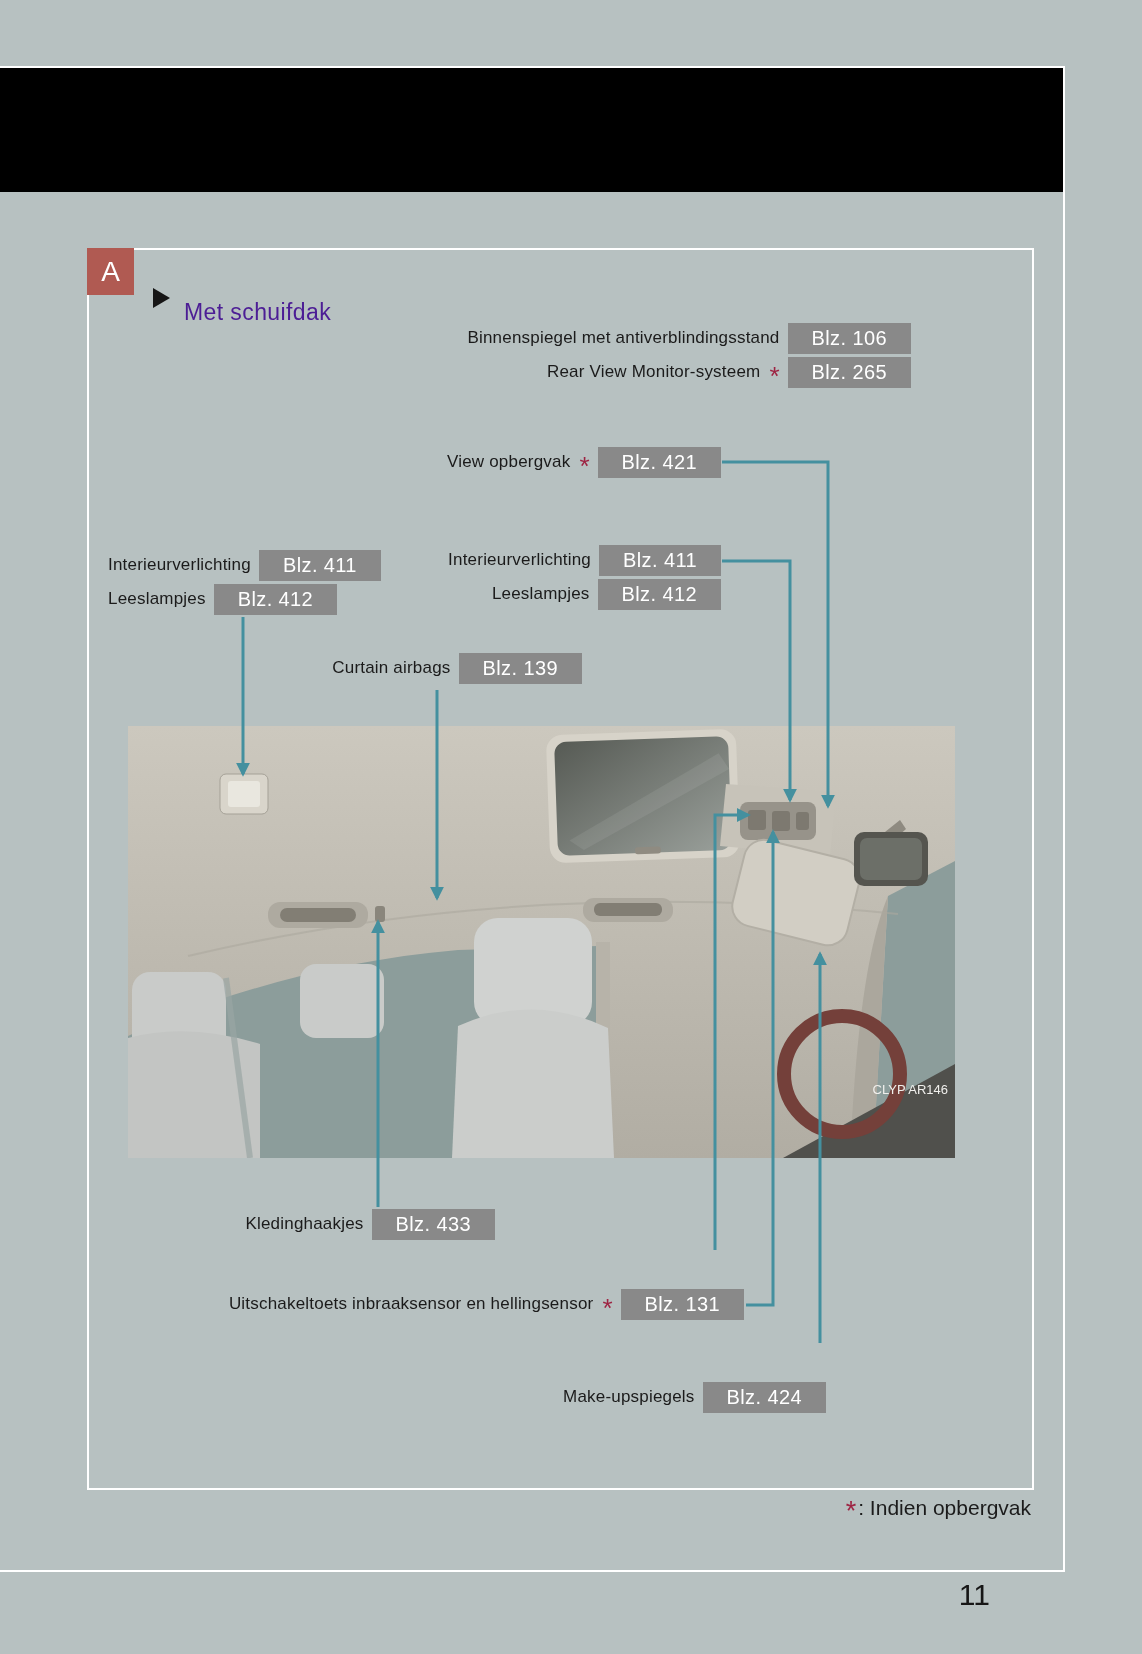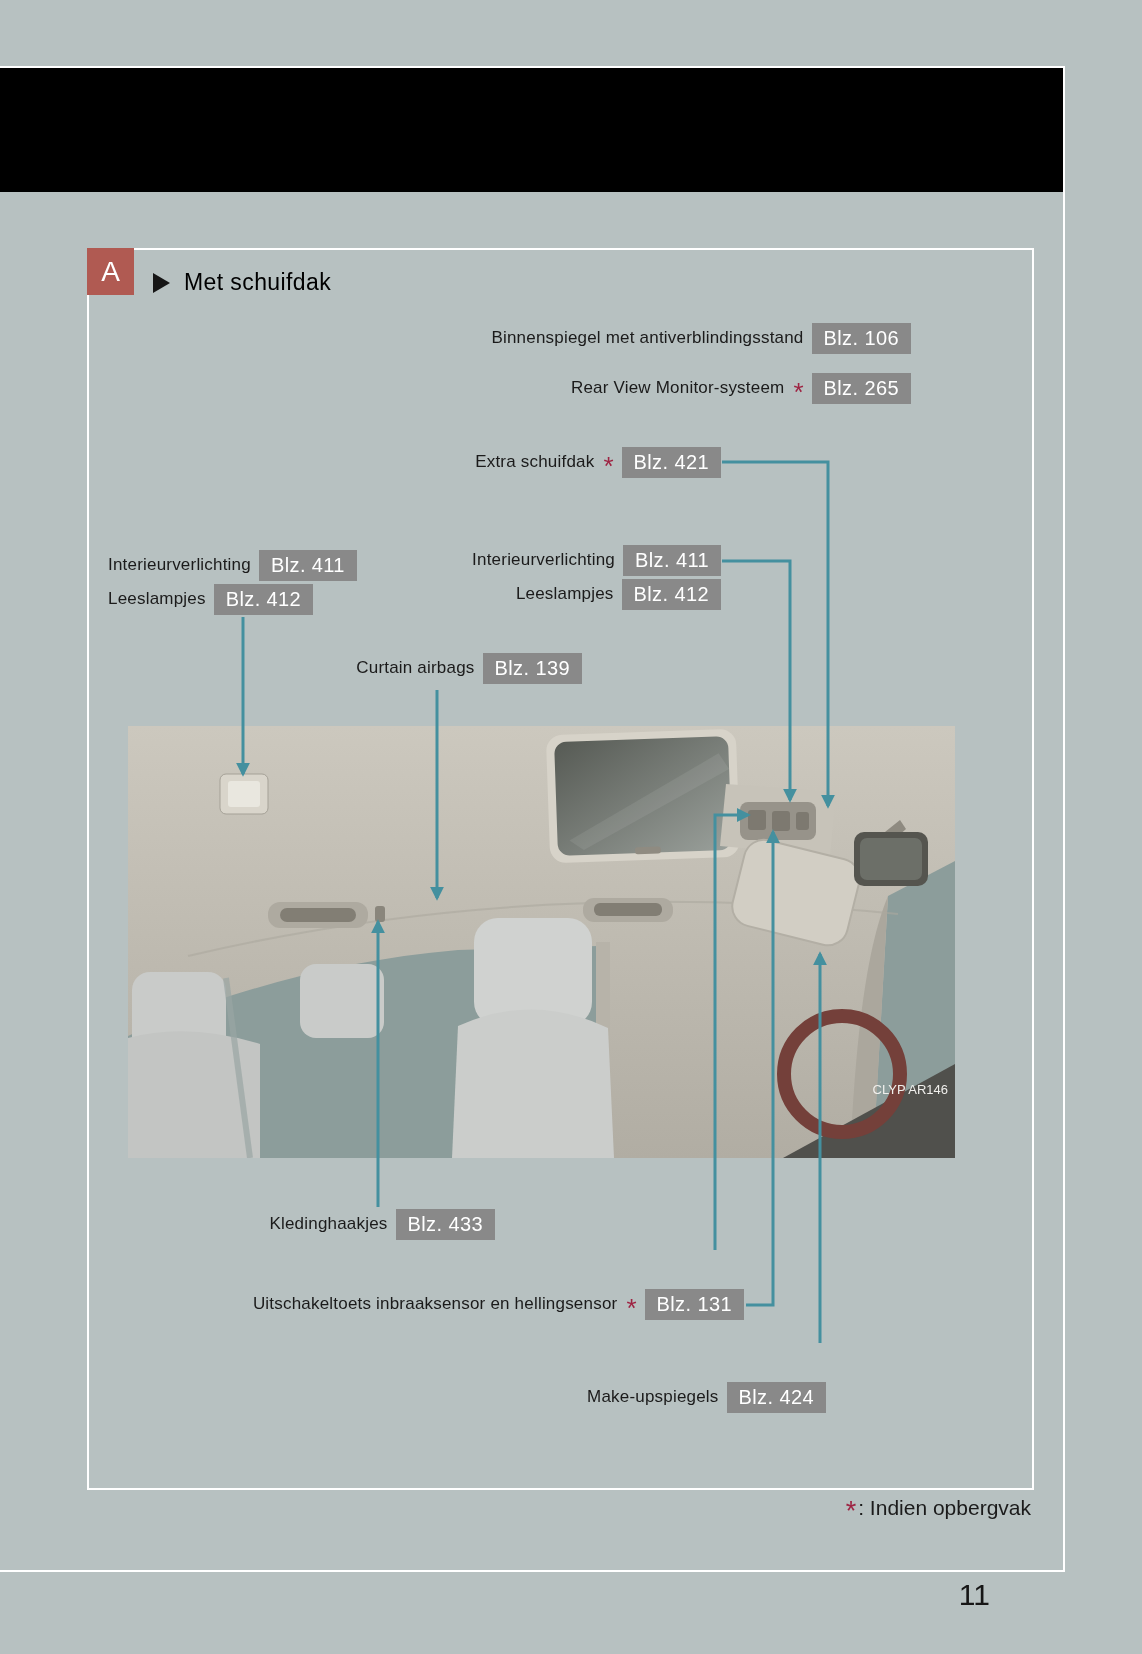--- a/index.html
+++ b/index.html
@@ -12,27 +12,27 @@
   .frame{position:absolute;background:#ffffff;}
   
   .banner{position:absolute;left:0;top:68px;width:1063px;height:124px;background:#000;}
   
   .content-box{position:absolute;left:87px;top:248px;width:947px;height:1242px;
     border:2px solid #ffffff;box-sizing:border-box;}
   .marker{position:absolute;left:87px;top:248px;width:47px;height:47px;background:#b05a52;
     display:flex;align-items:center;justify-content:center;color:#fff;font-size:28px;z-index:4;}
   .heading{position:absolute;left:153px;top:269px;display:flex;align-items:center;gap:14px;z-index:4;}
   .tri{width:0;height:0;border-left:17px solid #161616;border-top:10px solid transparent;border-bottom:10px solid transparent;}
-  .heading-text{font-size:23px;letter-spacing:.4px;color:#000000;}
+  .heading-text{font-size:23px;letter-spacing:.4px;color:#4c1d95;margin-top:30px;}
   
   .row{position:absolute;display:flex;align-items:center;gap:8px;height:32px;z-index:3;white-space:nowrap;}
   .ltext{font-size:17px;letter-spacing:.2px;color:#1b1b1b;}
   .mark{color:#9e2443;font-size:26px;line-height:10px;position:relative;top:4px;margin-left:1px;}
   .badge{background:#898989;color:#ffffff;font-size:20px;letter-spacing:.4px;
-    height:31px;line-height:30px;padding:0 12px;min-width:68px;text-align:center;box-sizing:content-box;}
+    height:31px;line-height:30px;padding:0 24px;min-width:68px;text-align:center;box-sizing:content-box;}
   
   .photo{position:absolute;left:128px;top:726px;width:827px;height:432px;z-index:1;overflow:hidden;}
   
   .connectors{position:absolute;left:0;top:0;width:1142px;height:1654px;z-index:2;pointer-events:none;}
   
   .footnote{position:absolute;top:1496px;right:111px;font-size:21px;z-index:3;display:flex;align-items:baseline;}
   .footnote .mark{font-size:27px;top:5px;margin-right:2px;}
   .pagenum{position:absolute;top:1578px;right:152px;font-size:30px;color:#161616;z-index:3;text-align:center;}
 </style>
 </head>
@@ -149,27 +149,27 @@
       <path d="M715,1250 L715,815 L748,815" marker-end="url(#arr)"></path>
       <path d="M746,1305 L773,1305 L773,832" marker-end="url(#arr)"></path>
       <path d="M820,1343 L820,954" marker-end="url(#arr)"></path>
     </g>
   </svg>
 
   <div class="row" style="top:322px;right:231px;">
     <span class="ltext">Binnenspiegel met antiverblindingsstand</span>
     <span class="badge">Blz. 106</span>
   </div>
-  <div class="row" style="top:356px;right:231px;margin-top:16px;">
+  <div class="row" style="top:356px;right:231px;">
     <span class="ltext">Rear View Monitor-systeem</span>
       <span class="mark">*</span>
     <span class="badge">Blz. 265</span>
   </div>
   <div class="row" style="top:446px;right:421px;">
-    <span class="ltext">Extra schuifdak</span>
+    <span class="ltext">View opbergvak</span>
       <span class="mark">*</span>
     <span class="badge">Blz. 421</span>
   </div>
   <div class="row" style="top:549px;left:108px;">
     <span class="ltext">Interieurverlichting</span>
     <span class="badge">Blz. 411</span>
   </div>
   <div class="row" style="top:583px;left:108px;">
     <span class="ltext">Leeslampjes</span>
     <span class="badge">Blz. 412</span>

